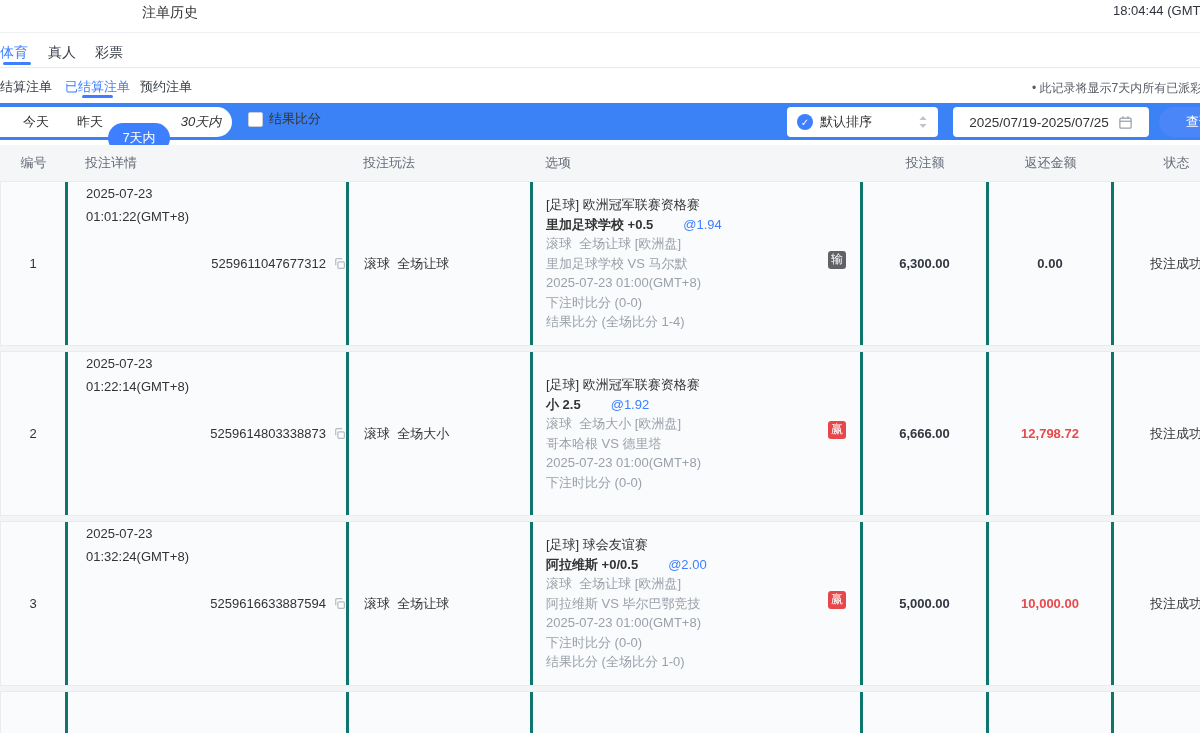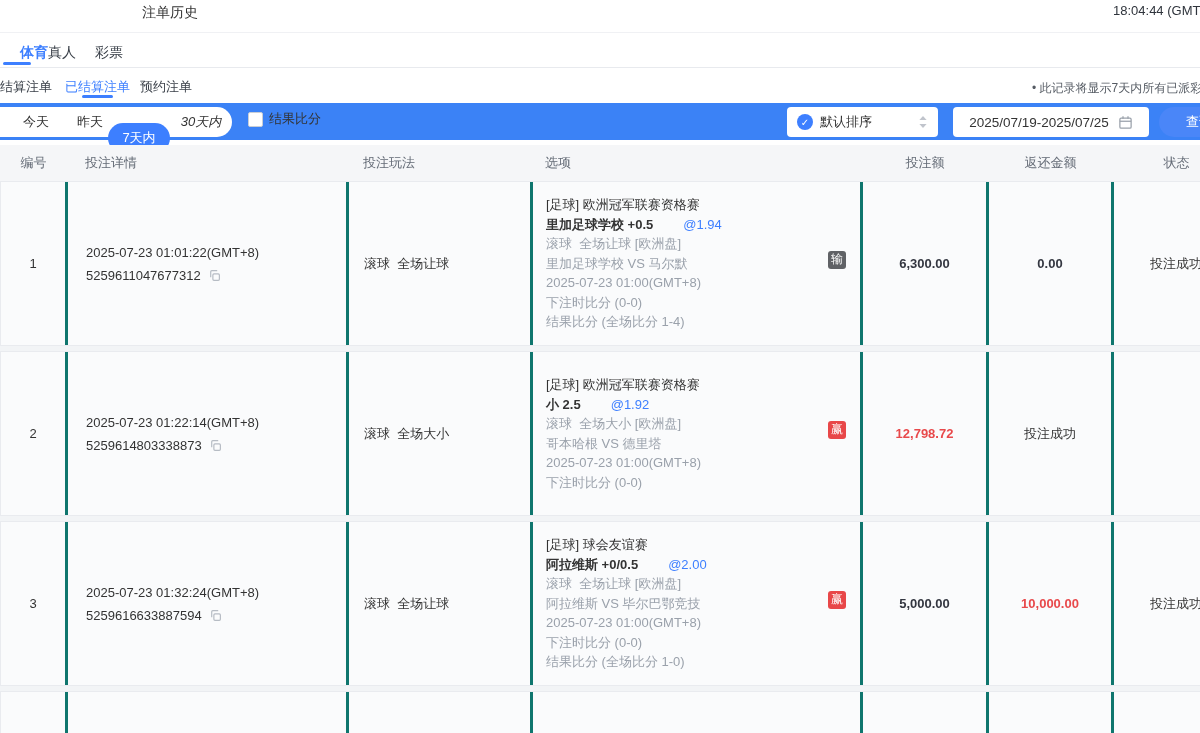--- a/index.html
+++ b/index.html
@@ -54,21 +54,21 @@
   .th { font-size:13px; }
   .th-center { text-align:center; }
   .th-detail { padding-left:18px; } .th-play { padding-left:15px; } .th-options { padding-left:13px; }
 
   .tbody { position:absolute; top:181px; left:0; width:1240px; background:#f2f4f6; }
   .trow { height:165px; background:#fafbfc; border-top:1px solid #e9ebef; border-bottom:1px solid #e9ebef;
           border-left:1px solid #e9ebef; margin-bottom:5px; }
   .trow:last-child { margin-bottom:0; }
   .cell { border-right:3px solid #0f766e; height:100%; overflow:hidden; }
   .cell-no { display:flex; align-items:center; justify-content:center; color:#333; }
-  .cell-detail { display:flex; flex-direction:column; justify-content:center; padding-left:18px; line-height:23px; color:#333; }
+  .cell-detail { display:flex; flex-direction:row; justify-content:center; padding-left:18px; line-height:23px; color:#333; }
   .id-line { display:flex; align-items:center; gap:7px; }
   .copy-icon { display:flex; cursor:pointer; }
   .cell-play { display:flex; align-items:center; padding-left:15px; color:#333; white-space:pre-wrap; }
   .cell-options { position:relative; display:flex; flex-direction:column; justify-content:center;
                   padding-left:13px; line-height:19.5px; }
   .opt-league { color:#333; }
   .opt-pick-line { display:flex; gap:30px; }
   .opt-pick { color:#333; font-weight:600; white-space:pre-wrap; }
   .opt-odds { color:#3d7fff; }
   .opt-sub { color:#9aa1ab; white-space:pre-wrap; }
@@ -80,21 +80,21 @@
   .cell-amount.red-val { color:#e8494b; }
   .cell-status { display:flex; align-items:center; justify-content:center; color:#333; }
 </style>
 </head>
 <body>
 
 <div class="page-title">注单历史</div>
 <div class="clock">18:04:44 (GMT+8</div>
 <div class="divider-1"></div>
 
-<span class="tab active" style="left:20px;font-weight:bold;">体育</span>
+<span class="tab active" style="left:0;">体育</span>
 <span class="tab" style="left:48px;">真人</span>
 <span class="tab" style="left:95px;">彩票</span>
 <div class="tab-underline"></div>
 <div class="divider-2"></div>
 
 <span class="subtab" style="left:-13px;">未结算注单</span>
 <span class="subtab active" style="left:65px;">已结算注单</span>
 <span class="subtab" style="left:140px;">预约注单</span>
 <div class="subtab-underline"></div>
 <div class="notice">• 此记录将显示7天内所有已派彩的</div>
@@ -198,20 +198,21 @@
       <div class="opt-pick-line">
         <span class="opt-pick">小 2.5</span>
         <span class="opt-odds">@1.92</span>
       </div>
       <div class="opt-sub">滚球  全场大小 [欧洲盘]</div>
       <div class="opt-sub">哥本哈根 VS 德里塔</div>
       <div class="opt-sub">2025-07-23 01:00(GMT+8)</div>
       <div class="opt-sub">下注时比分 (0-0)</div>
       <div class="outcome-badge win">赢</div>
     </div>
+    <div class="cell cell-amount">6,666.00</div>
     <div class="cell cell-amount payout red-val">12,798.72</div>
     <div class="cell cell-status">投注成功</div>
   </div>
 
   <div class="trow grid-cols">
     <div class="cell cell-no">3</div>
     <div class="cell cell-detail">
       <div>2025-07-23 01:32:24(GMT+8)</div>
       <div class="id-line">
         <span>5259616633887594</span>

